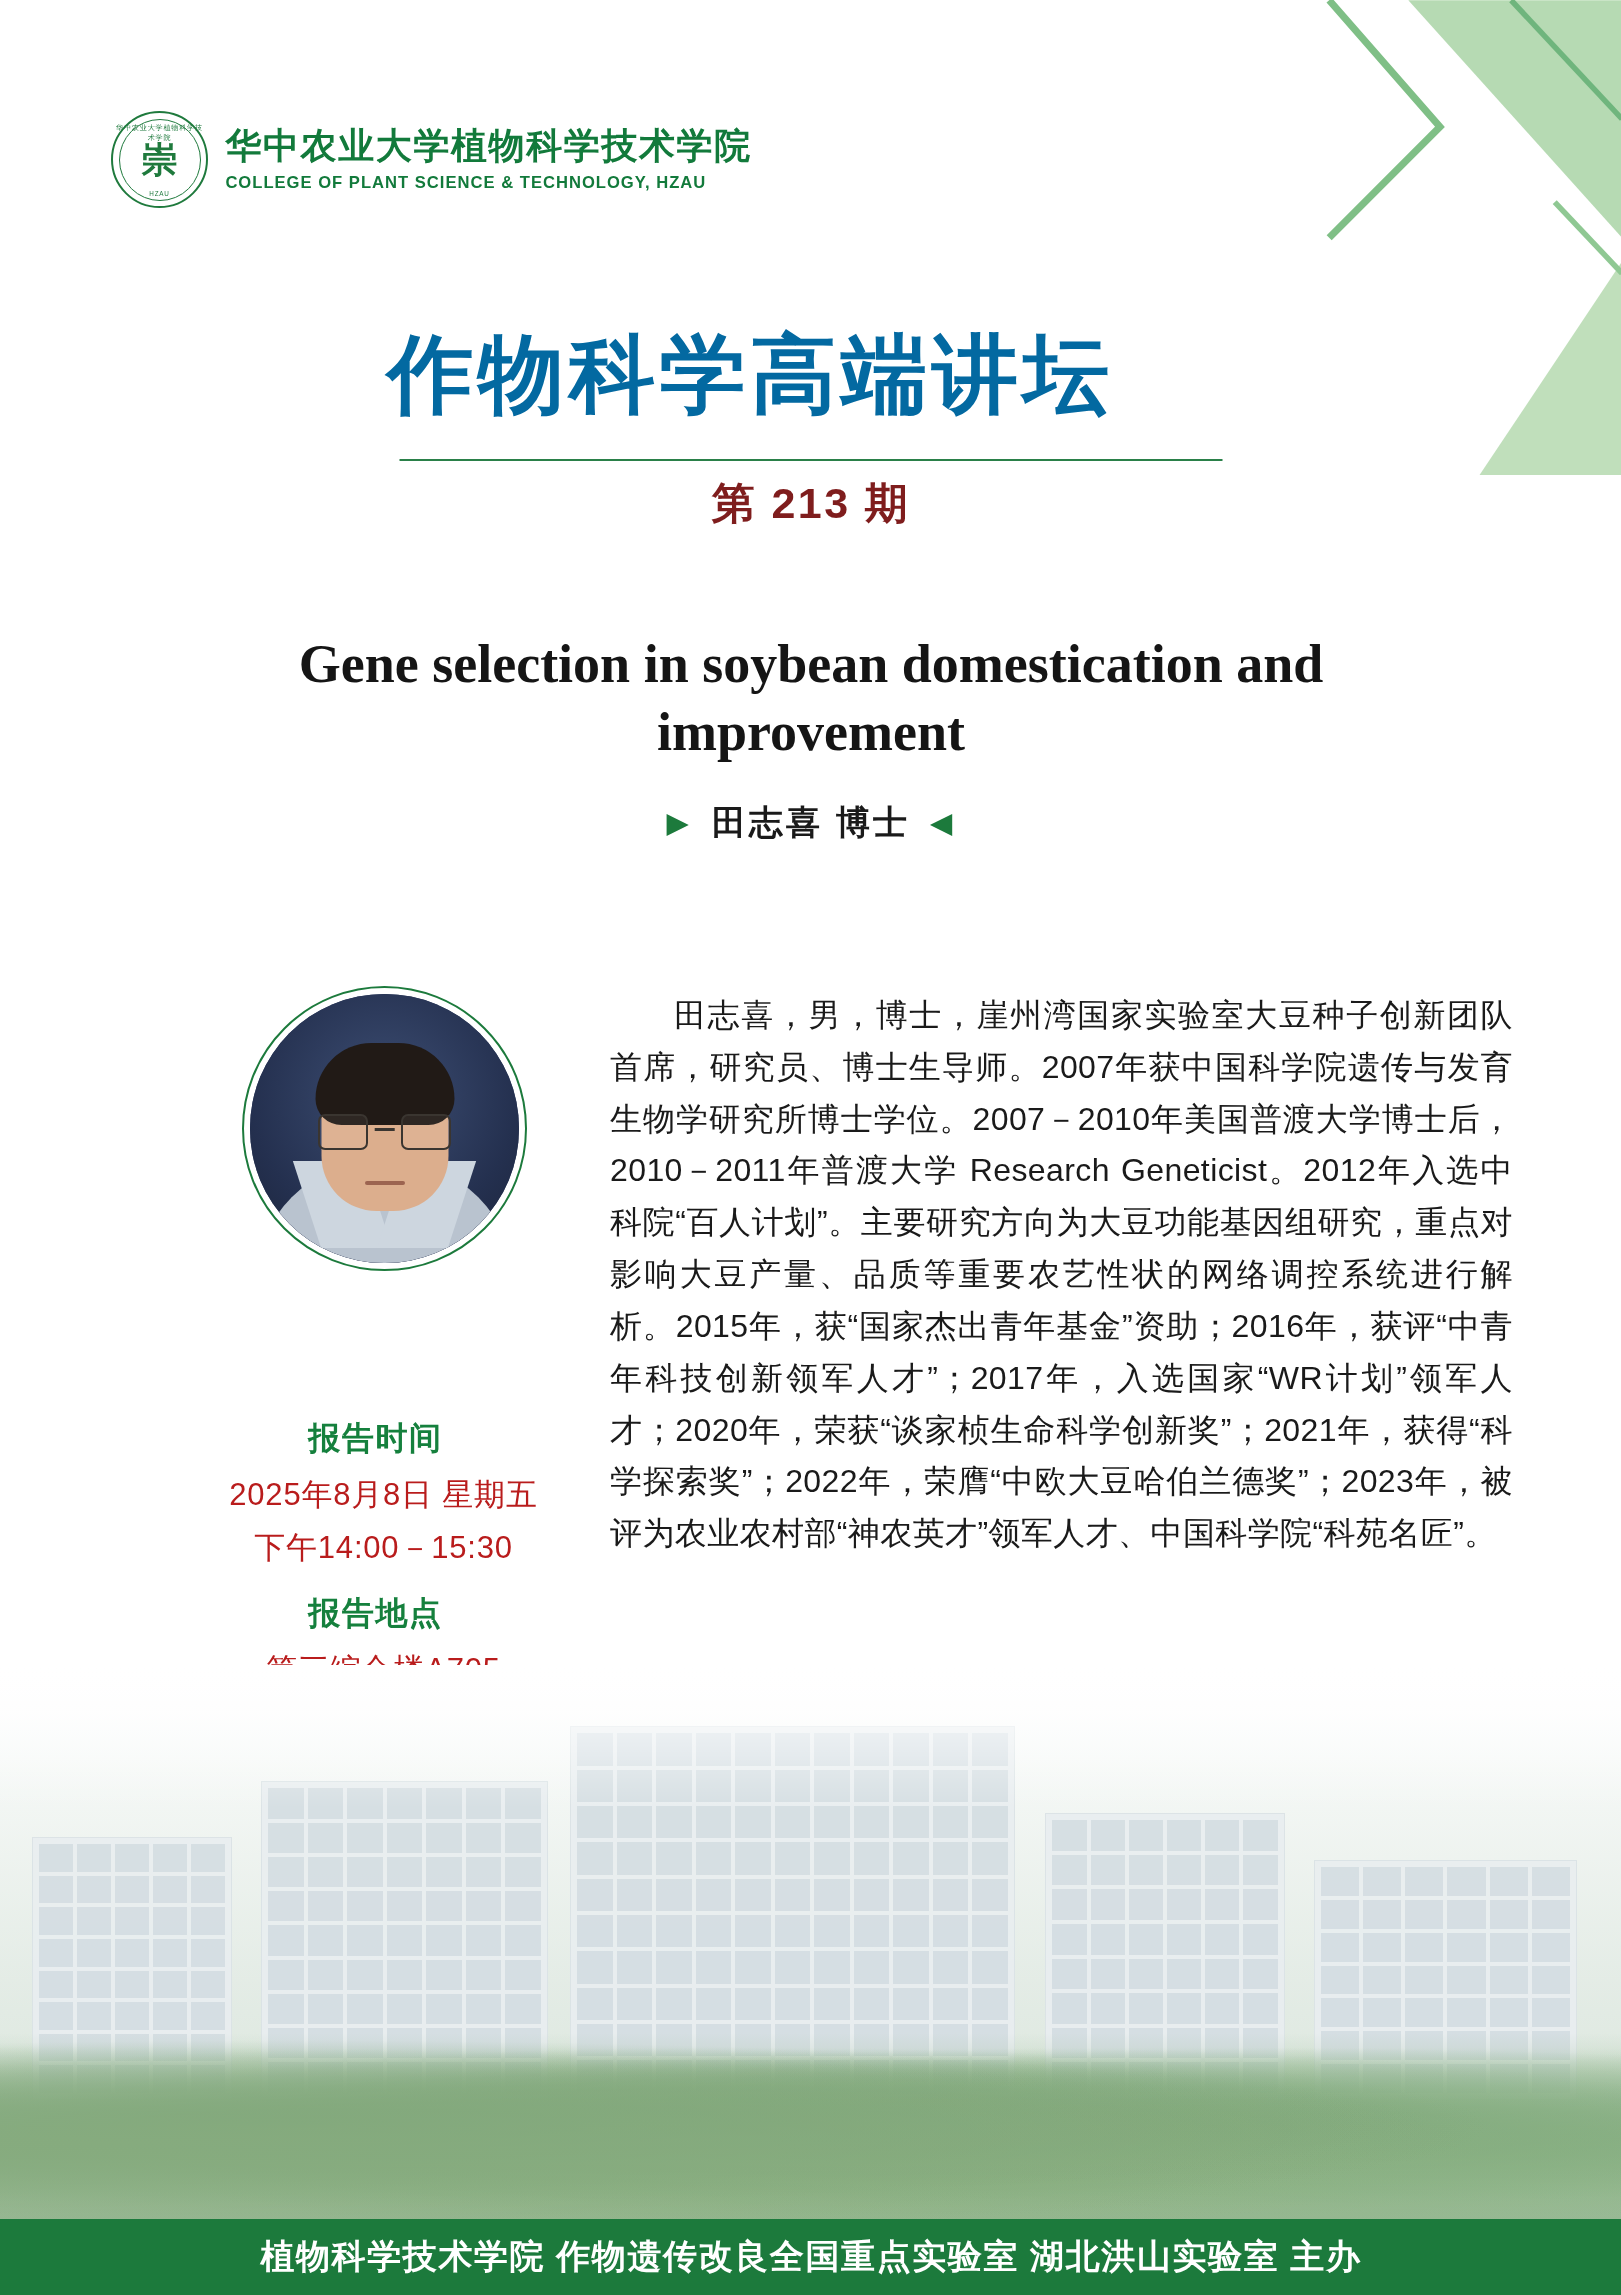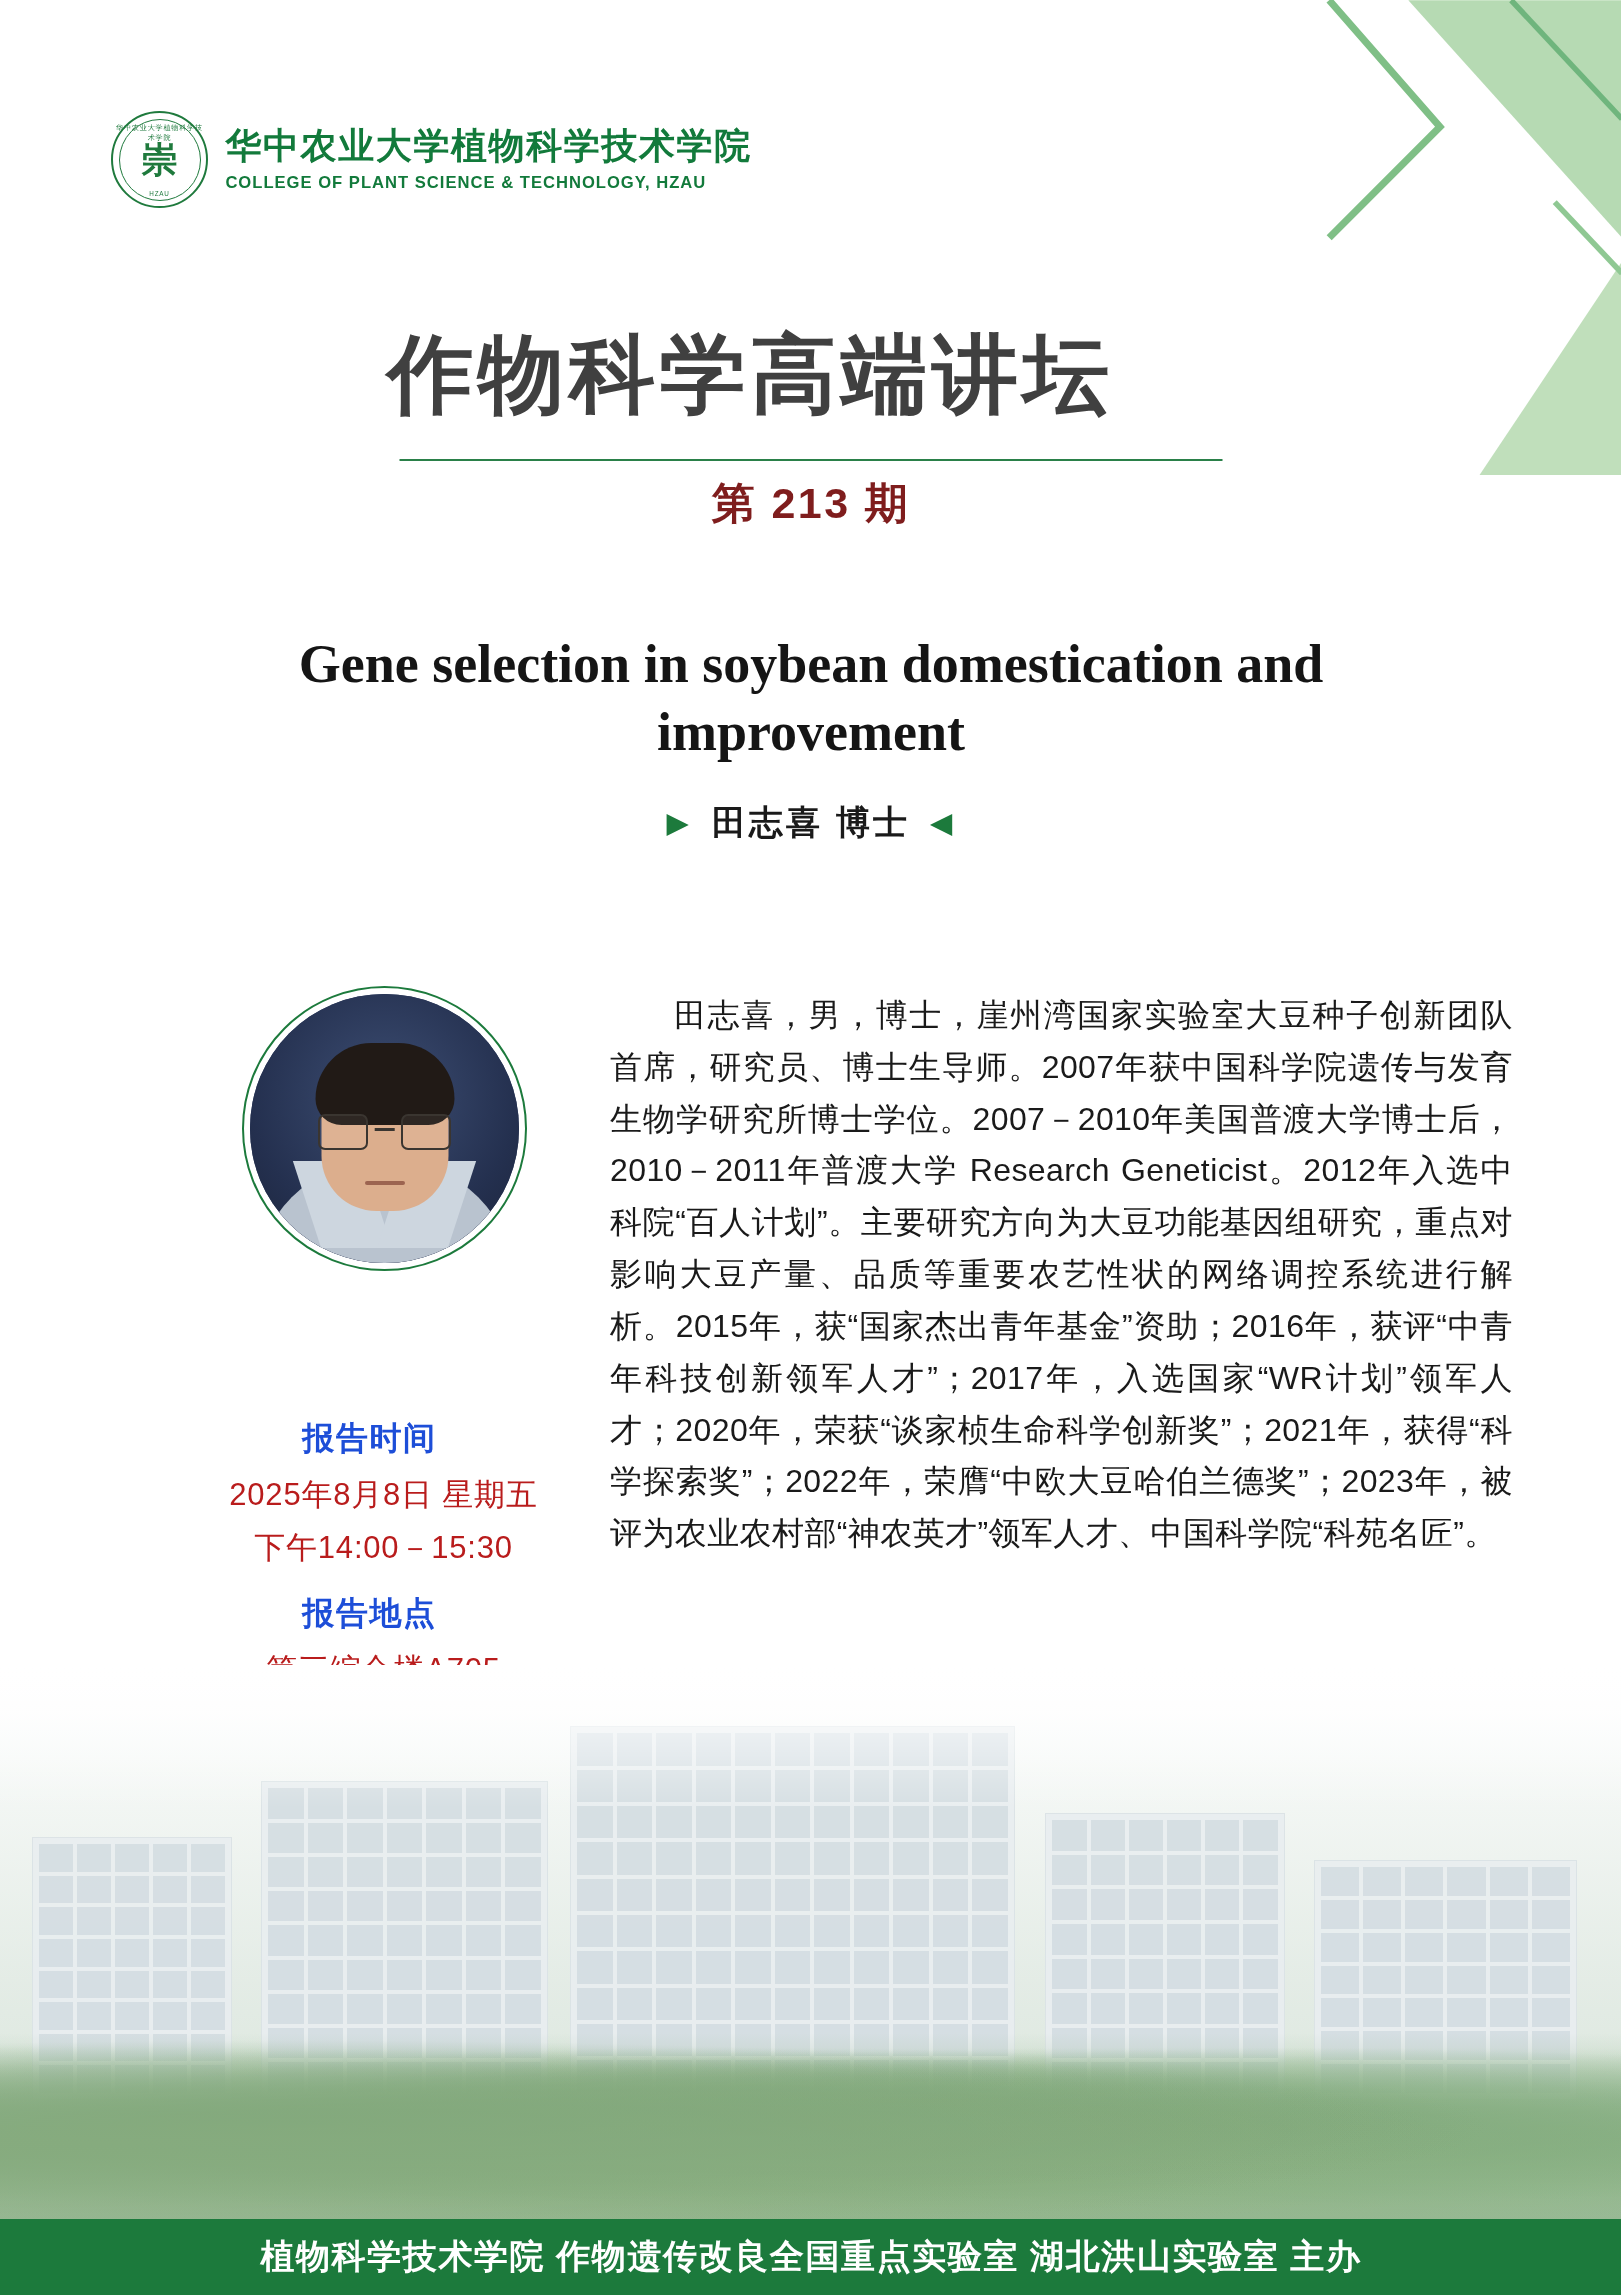--- a/index.html
+++ b/index.html
@@ -102,21 +102,21 @@
   
   .main-title {
     position: absolute;
     top: 317px;
     left: 0;
     width: 1501px;
     text-align: center;
     font-family: "Liberation Serif", serif;
     font-weight: bold;
     font-size: 86px;
-    color: #404040;
+    color: #0369a1;
     letter-spacing: 4.8px;
   }
   .title-rule {
     position: absolute;
     top: 459px;
     left: 50%;
     transform: translateX(-50%);
     width: 823px;
     height: 2.4px;
     background: #2a8049;
@@ -251,26 +251,26 @@
     position: absolute;
     top: 187px; left: 50%;
     transform: translateX(-50%);
     width: 40px; height: 4px;
     background: #9c6450;
     border-radius: 3.2px;
   }
 
   .info-heading {
     position: absolute;
-    left: 148px;
+    left: 154px;
     width: 443px;
     text-align: center;
     font-size: 32px;
     font-weight: bold;
-    color: #1d4ed8;
+    color: #15803d;
     letter-spacing: 1.6px;
   }
   .info-line {
     position: absolute;
     left: 162px;
     width: 443px;
     text-align: center;
     font-size: 31px;
     color: #b91c1c;
     letter-spacing: 0.8px;

